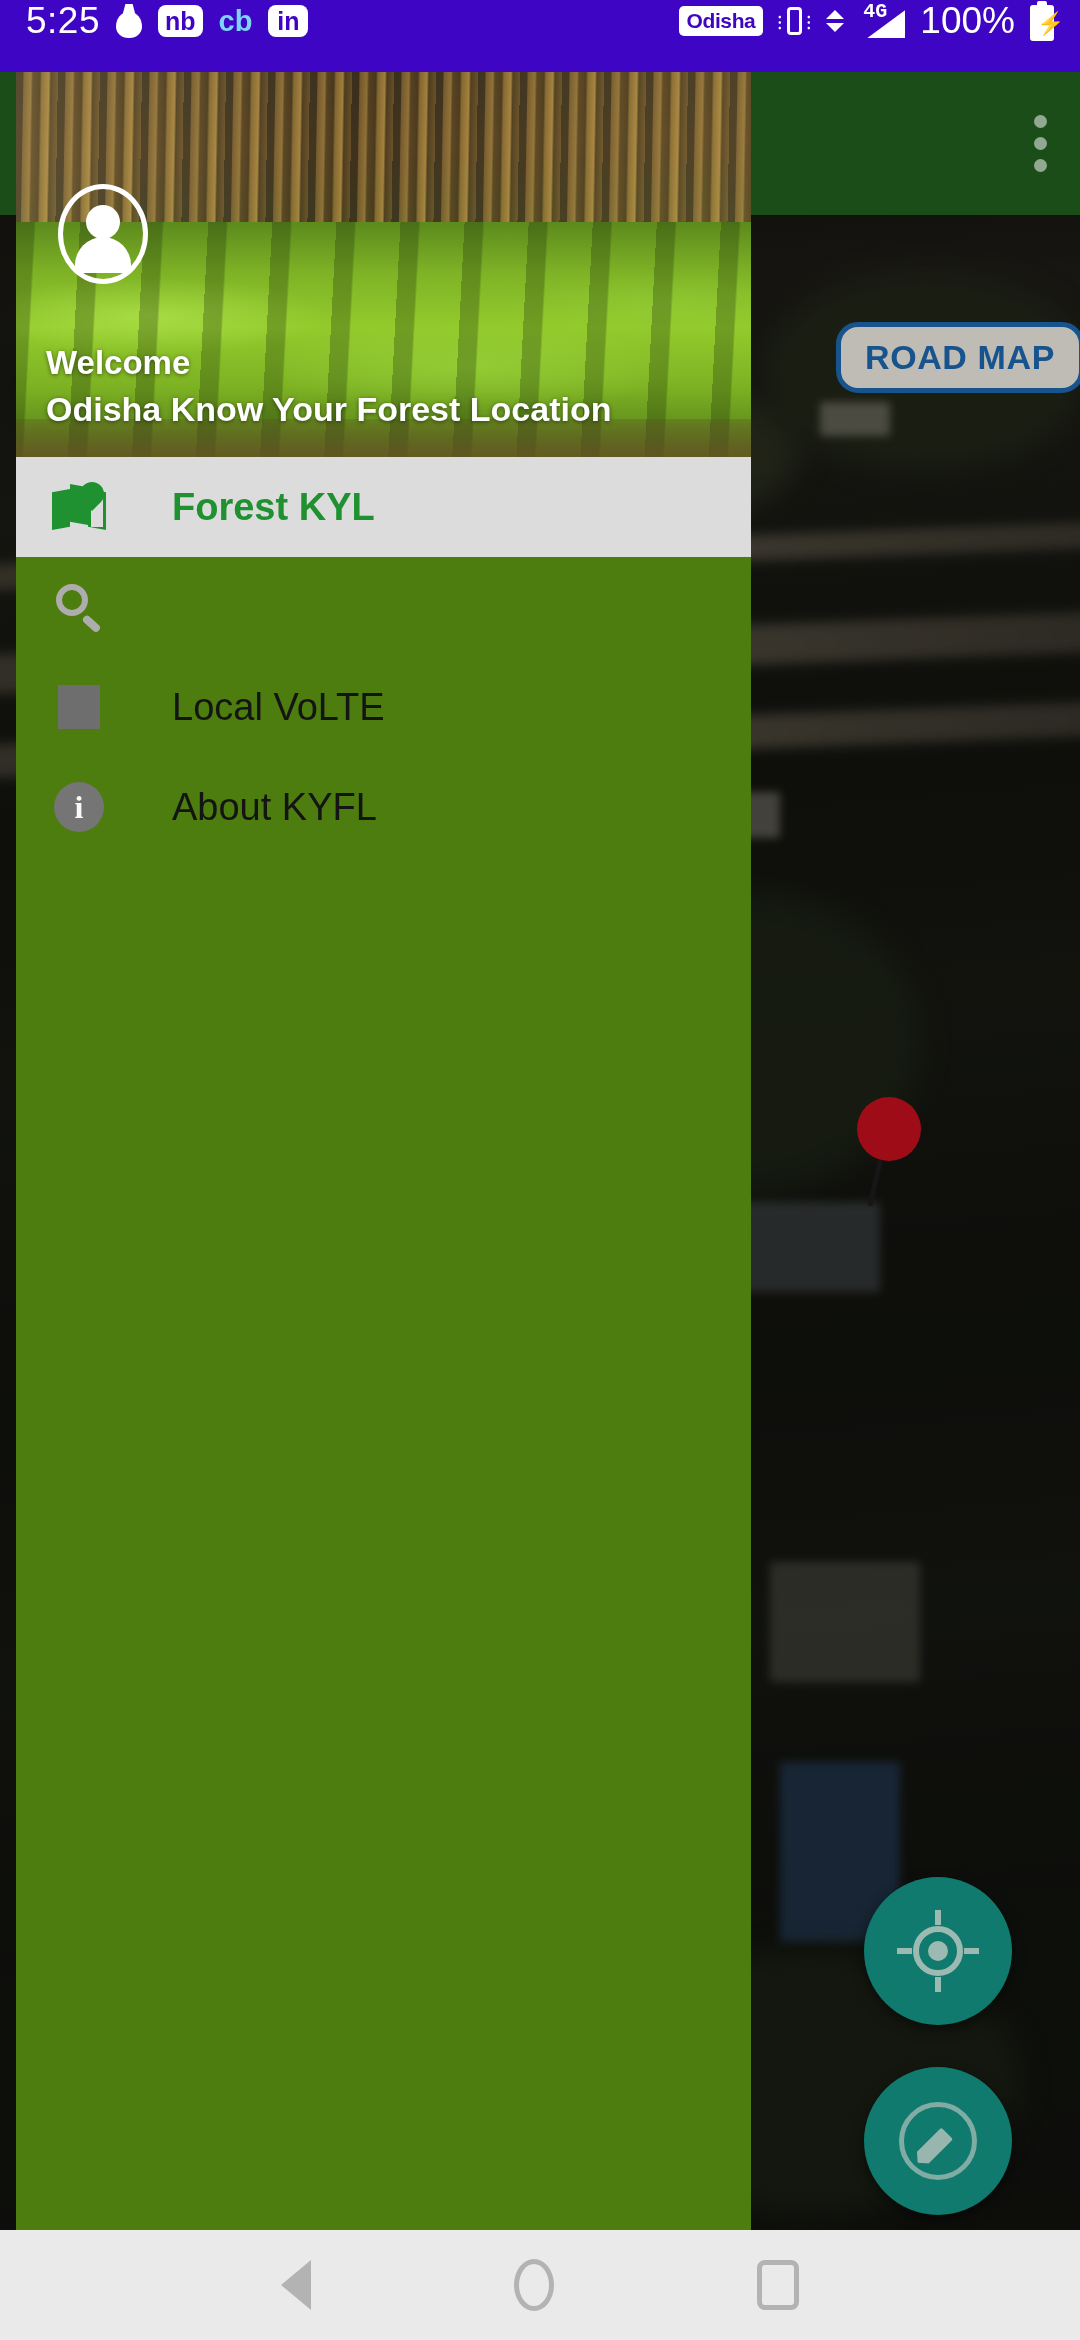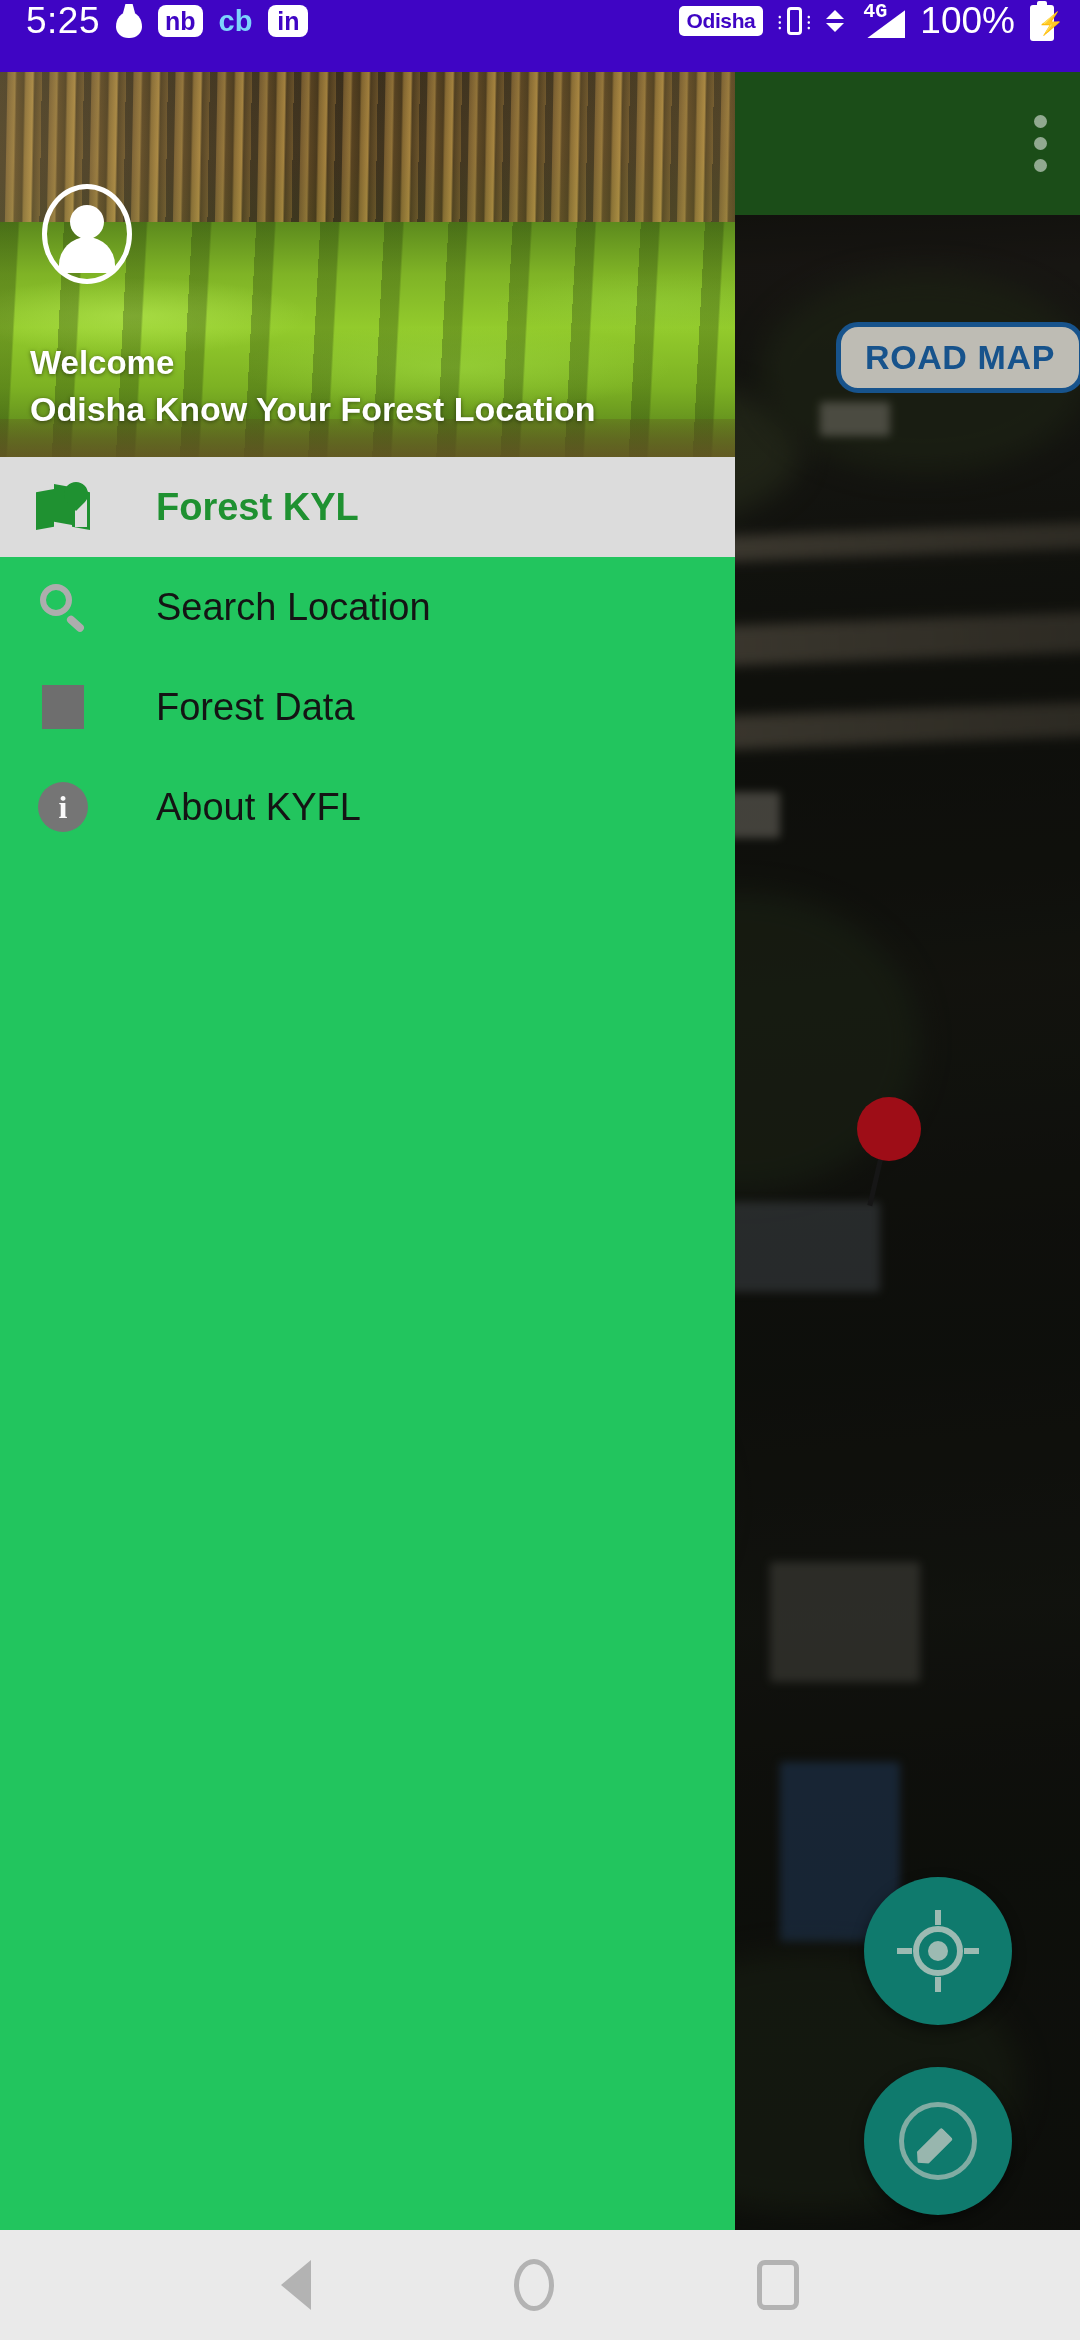--- a/index.html
+++ b/index.html
@@ -139,22 +139,22 @@
             border:5px solid rgba(205,205,200,.6); border-radius:50%; }
   .ic-pen .nib {
     position:absolute; left:20px; top:20px; width:17px; height:42px;
     background:rgba(205,205,200,.72); border-radius:3px 3px 0 0;
     transform:rotate(45deg); transform-origin:center;
     clip-path:polygon(0 0,100% 0,100% 82%,50% 100%,0 82%);
   }
 
   
   .drawer {
-    position:absolute; top:72px; left:0; width:735px; height:2158px;
-    background:#22c55e; z-index:30; overflow:hidden;
+    position:absolute; top:72px; left:16px; width:735px; height:2158px;
+    background:#4d7c0f; z-index:30; overflow:hidden;
   }
   .drawer-header {
     position:relative; width:735px; height:385px; overflow:hidden;
     background:
       linear-gradient(180deg, rgba(0,0,0,.05) 0%, rgba(0,0,0,0) 35%, rgba(0,0,0,.30) 100%),
       linear-gradient(178deg,
         #3d3118 0%,#55441f 5%,#6b5426 11%,#7a6129 16%,#8a6f2e 21%,
         #7d6b2c 26%,#6b7a28 31%,#5d8a22 37%,#6fa521 43%,#86c128 50%,
         #9ad42e 57%,#8ecb2a 64%,#7ab824 71%,#6aa91f 78%,#5a9a1b 85%,
         #4a8418 92%,#3e6f15 100%);
@@ -336,28 +336,27 @@
         <div class="mi-label">Forest KYL</div>
       </div>
 
       <div class="menu-item">
         <div class="mi-icon">
           <div class="ic-search">
               <div class="lens"></div>
               <div class="hdl"></div>
             </div>
         </div>
-        <div class="mi-label">Search Location</div>
       </div>
 
       <div class="menu-item">
         <div class="mi-icon">
           <div class="ic-square"></div>
         </div>
-        <div class="mi-label">Forest Data</div>
+        <div class="mi-label">Local VoLTE</div>
       </div>
 
       <div class="menu-item">
         <div class="mi-icon">
           <div class="ic-info">i</div>
         </div>
         <div class="mi-label">About KYFL</div>
       </div>
 
     </div>

